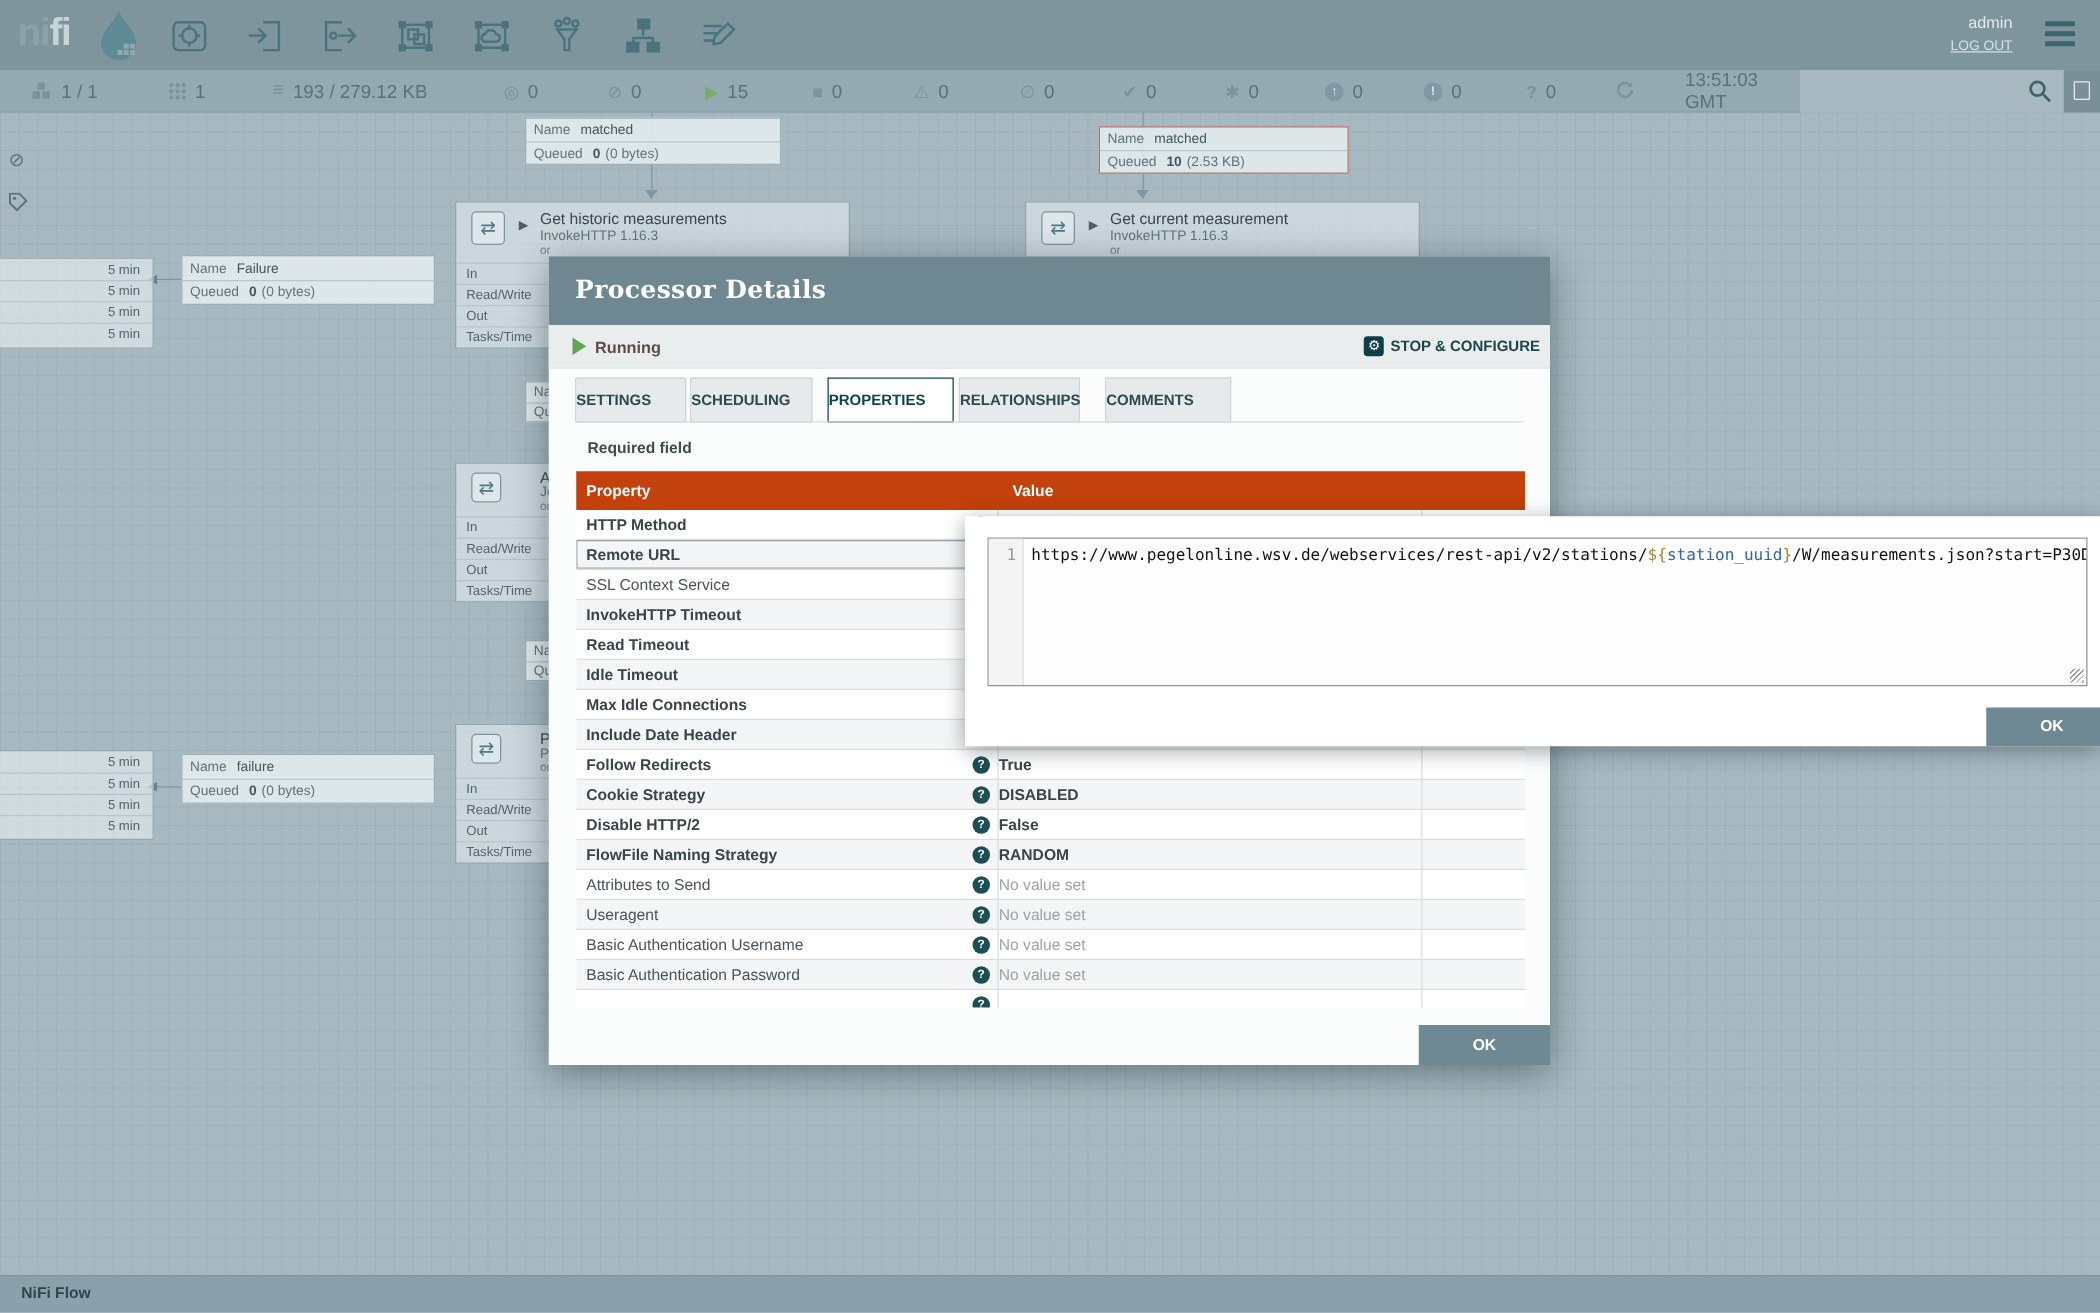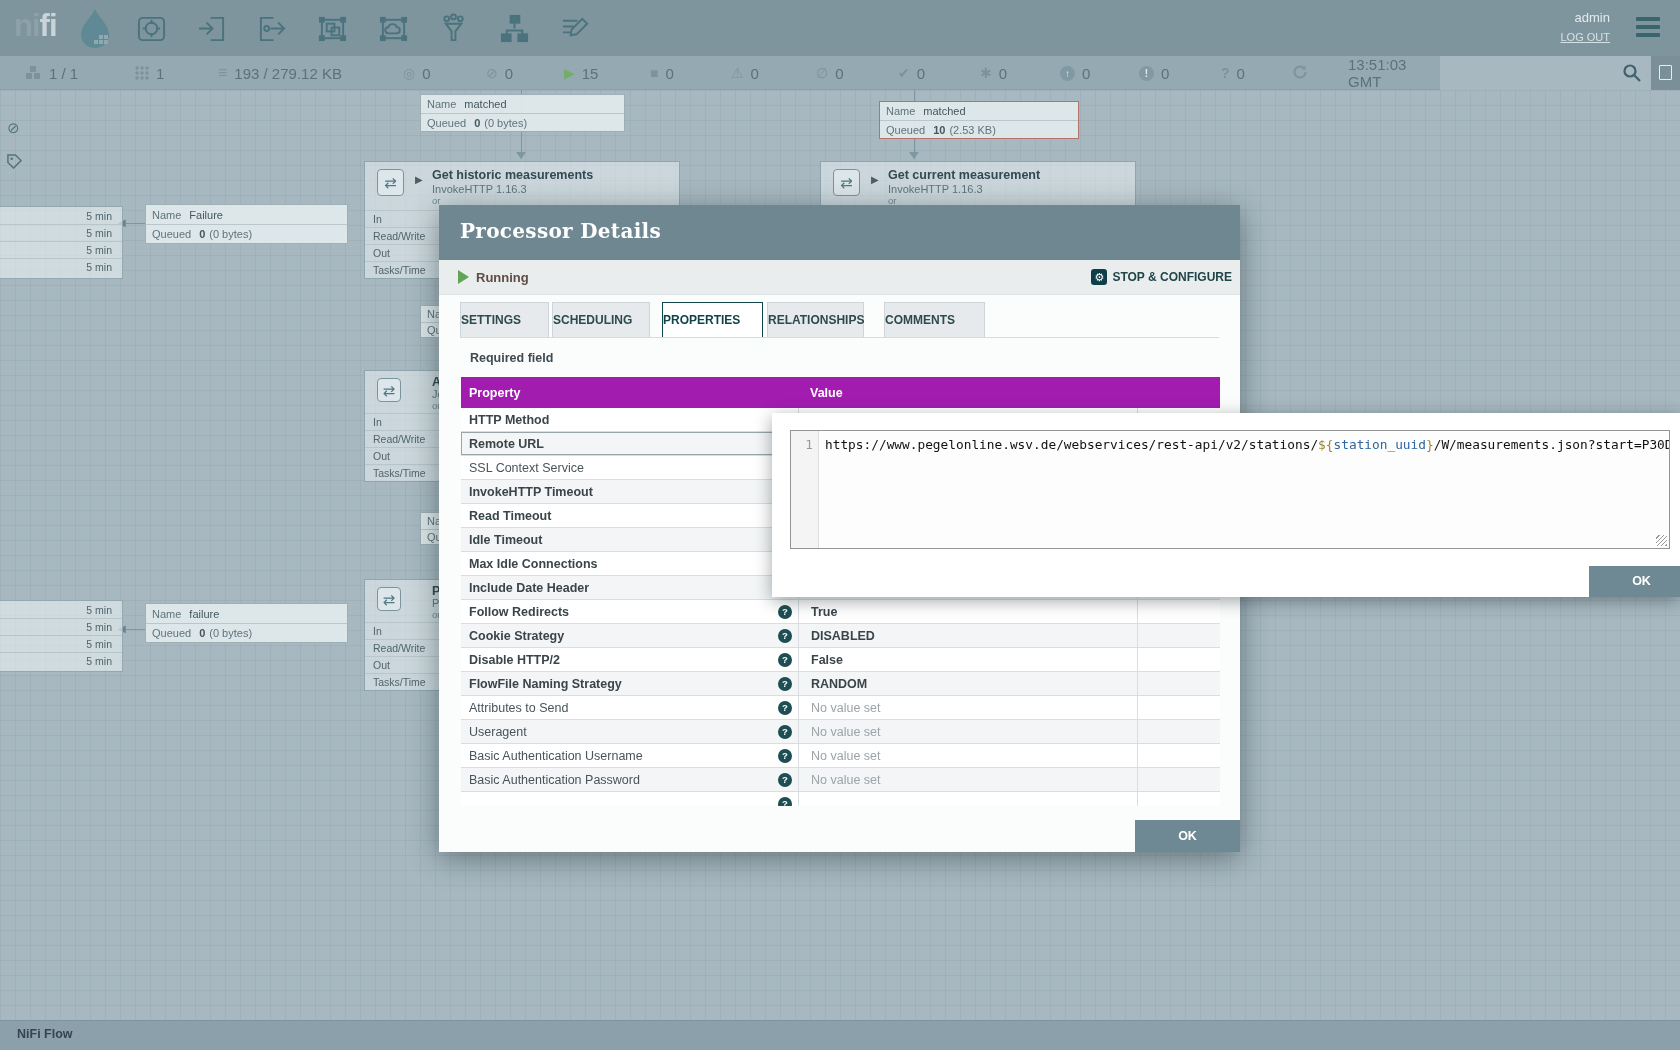--- a/index.html
+++ b/index.html
@@ -40,21 +40,21 @@
   .cl-row + .cl-row { border-top:1px solid #b9c6cc; }
   .cl-val { color:#44565e; font-weight:bold; }
   .cl-size { color:#5f737b; font-weight:normal; }
   .vline { width:1px; background:#7e98a2; z-index:1; }
   .hline { height:1px; background:#7e98a2; z-index:1; }
   .arrow-down { width:0; height:0; border-left:5px solid transparent; border-right:5px solid transparent; border-top:7px solid #7e98a2; z-index:1; }
   .arrow-left { font-size:10px; color:#6a828c; z-index:2; }
   .proc { background:rgba(233,240,243,.55); border:1px solid #8fa6af; z-index:2; }
   .proc-ico { position:absolute; left:12px; top:7px; width:27px; height:27px; border:1px solid #7c949e; border-radius:4px; color:#527984; font-size:15px; text-align:center; line-height:26px; background:rgba(240,245,247,.5); }
   .proc-play { position:absolute; left:50px; top:12px; font-size:10px; color:#4e5e66; }
-  .proc-title { position:absolute; left:67px; top:6px; font-size:12.5px; font-weight:bold; color:#344952; white-space:nowrap; }
+  .proc-title { position:absolute; left:67px; top:6px; font-size:12.5px; font-weight:normal; color:#344952; white-space:nowrap; }
   .proc-sub { position:absolute; left:67px; top:21px; font-size:11px; color:#5f747d; white-space:nowrap; }
   .proc-bundle { position:absolute; left:67px; top:33px; font-size:9.5px; color:#73878f; white-space:nowrap; }
   .proc-stats { position:absolute; left:0; right:0; bottom:0; }
   .proc-stat-row { height:17px; border-top:1px solid #b8c5cb; font-size:10.5px; color:#51646d; padding-left:8px; display:flex; align-items:center; }
   .frag { background:rgba(235,241,244,.6); border:1px solid #93a8b1; z-index:2; }
   .frag .proc-stat-row { justify-content:flex-end; padding-right:10px; }
   .mini-ico { z-index:2; color:#54737e; font-size:15px; }
 
   
   #footer { left:0; top:1020px; width:1680px; height:30px; background:#8ba0aa; border-top:1px solid #7f949f; z-index:10; }
@@ -69,31 +69,31 @@
   #run-label { position:absolute; left:37px; top:10px; font-size:13px; font-weight:bold; color:#5f4c46; }
   #stopcfg { position:absolute; right:8px; top:9px; display:flex; align-items:center; gap:5px; cursor:pointer; }
   #stopcfg-ico { width:16px; height:16px; background:#0e3e46; border-radius:3px; color:#fff; font-size:11px; line-height:16px; text-align:center; }
   #stopcfg-label { font-size:12px; font-weight:bold; color:#1f4549; }
   .tab { position:absolute; top:97px; height:36px; background:#e6eaec; border:1px solid #cdd5d8; font-size:12px; font-weight:bold; color:#2d4a4e; text-align:left; line-height:34px; cursor:pointer; }
   .tab.active { background:#fff; border:1px solid #0f4549; color:#0f4549; }
   #tabs-underline { position:absolute; left:21px; top:132px; width:759px; height:1px; background:#d5dbde; }
   #required-note { position:absolute; left:31px; top:146px; font-size:12.5px; font-weight:bold; color:#3e4b50; }
 
   #ptable { position:absolute; left:22px; top:172px; width:759px; }
-  #ptable-head { height:31px; background:#a21caf; display:flex; align-items:center; color:#fff; font-size:12.5px; font-weight:bold; }
+  #ptable-head { height:31px; background:#c2410c; display:flex; align-items:center; color:#fff; font-size:12.5px; font-weight:bold; }
   #ptable-head .h1 { width:337px; padding-left:8px; }
   #ptable-head .h2 { width:339px; padding-left:12px; }
   #prows { height:398px; overflow:hidden; }
   .prow { display:flex; height:24px; border-bottom:1px solid #d9dee0; background:#fff; font-size:12.5px; align-items:center; }
   .prow:nth-child(even) { background:#f3f5f6; }
   .prow.editing { box-shadow:inset 0 0 0 1px #9aa5aa; }
   .pname { width:337px; padding-left:8px; position:relative; color:#49545a; height:100%; display:flex; align-items:center; }
   .prow.req .pname { font-weight:bold; color:#3a454a; }
   .help { position:absolute; right:6px; top:5px; width:14px; height:14px; border-radius:50%; background:#1d4e54; color:#fff; font-size:9.5px; font-weight:bold; text-align:center; line-height:14px; }
-  .pvalue { width:339px; padding-left:12px; border-left:1px solid #d9dee0; color:#3a454a; font-weight:bold; height:100%; display:flex; align-items:center; }
+  .pvalue { width:339px; padding-left:0; border-left:1px solid #d9dee0; color:#3a454a; font-weight:bold; height:100%; display:flex; align-items:center; }
   .pvalue.novalue { color:#9ba4a8; font-weight:normal; }
   .pempty { flex:1; border-left:1px solid #d9dee0; height:100%; }
   .ok-btn { background:#6f8994; color:#fff; font-size:12.5px; font-weight:bold; text-align:center; cursor:pointer; }
   #dlg-ok { position:absolute; left:696px; top:615px; width:105px; height:32px; line-height:32px; }
 
   
   #editor { left:772px; top:413px; width:908px; height:184px; background:#fff; z-index:30; box-shadow:0 4px 16px rgba(20,35,40,.4); }
   #editor-frame { position:absolute; left:18px; top:17px; width:880px; height:119px; border:1px solid #949494; background:#fdfdfd; display:flex; }
   #gutter { width:28px; background:#f4f4f4; border-right:1px solid #ddd; font-family:"DejaVu Sans Mono", monospace; font-size:12.8px; color:#999; text-align:right; padding:6px 5px 0 0; }
   #code { flex:1; font-family:"DejaVu Sans Mono", monospace; font-size:12.8px; color:#111; padding:6px 0 0 6px; white-space:nowrap; overflow:hidden; }

